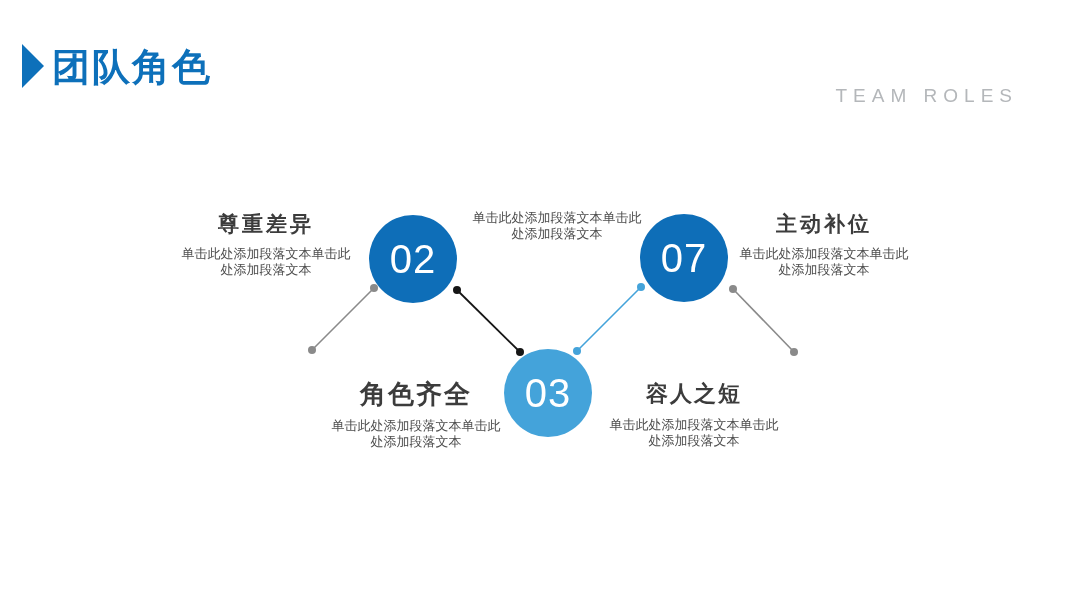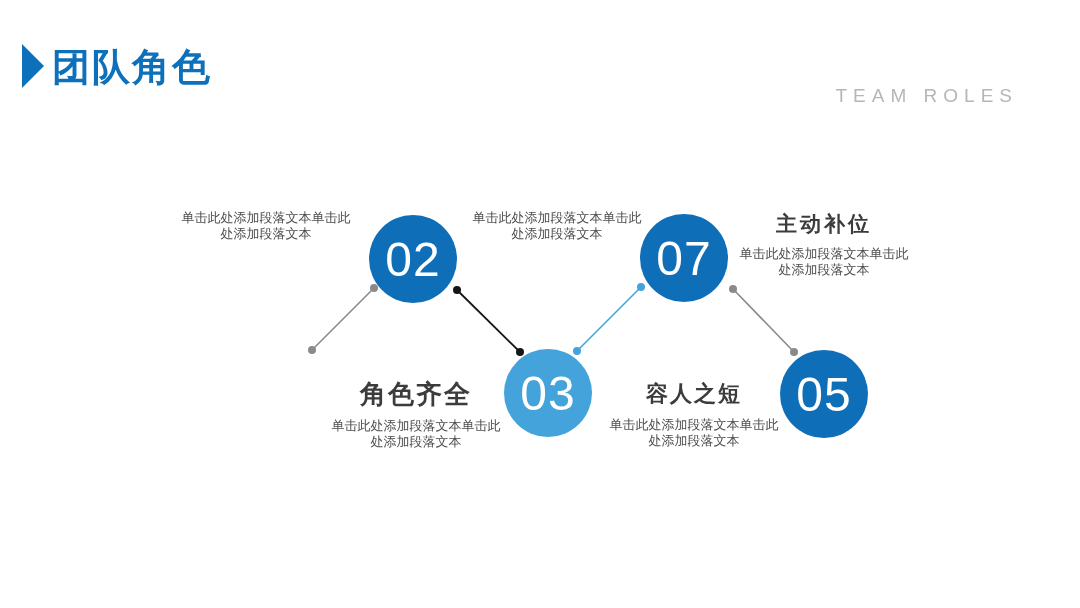--- a/index.html
+++ b/index.html
@@ -47,21 +47,21 @@
   .node {
     position: absolute;
     width: 88px; height: 88px;
     border-radius: 50%;
     display: flex; align-items: center; justify-content: center;
   }
   .node-dark  { background: var(--primary-blue, #0e6eb8); }
   .node-light { background: var(--light-blue, #44a3da); }
   .node-num {
     color: #ffffff;
-    font-size: 48px;
+    font-size: 40px;
     font-weight: 400;
     letter-spacing: 1px;
     text-align: right;
   }
 
   .text-block {
     position: absolute;
     width: 220px;
     text-align: center;
   }
@@ -117,25 +117,23 @@
 
     <div class="node node-dark" style="left:369px; top:215px;">
       <span class="node-num">02</span>
     </div>
     <div class="node node-light" style="left:504px; top:349px;">
       <span class="node-num">03</span>
     </div>
     <div class="node node-dark" style="left:640px; top:214px;">
       <span class="node-num">07</span>
     </div>
-    <div class="node node-dark" style="left:780px; top:350px;">
-      <span class="node-num">05</span>
-    </div>
 
     <div class="text-block" style="left:156px; top:210px;">
+      <h3>尊重差异</h3>
       <span class="body-line">单击此处添加段落文本单击此</span>
       <span class="body-line">处添加段落文本</span>
     </div>
     <div class="text-block" style="left:447px; top:210px;">
       <span class="body-line">单击此处添加段落文本单击此</span>
       <span class="body-line">处添加段落文本</span>
     </div>
     <div class="text-block" style="left:714px; top:210px;">
       <h3>主动补位</h3>
       <span class="body-line">单击此处添加段落文本单击此</span>

